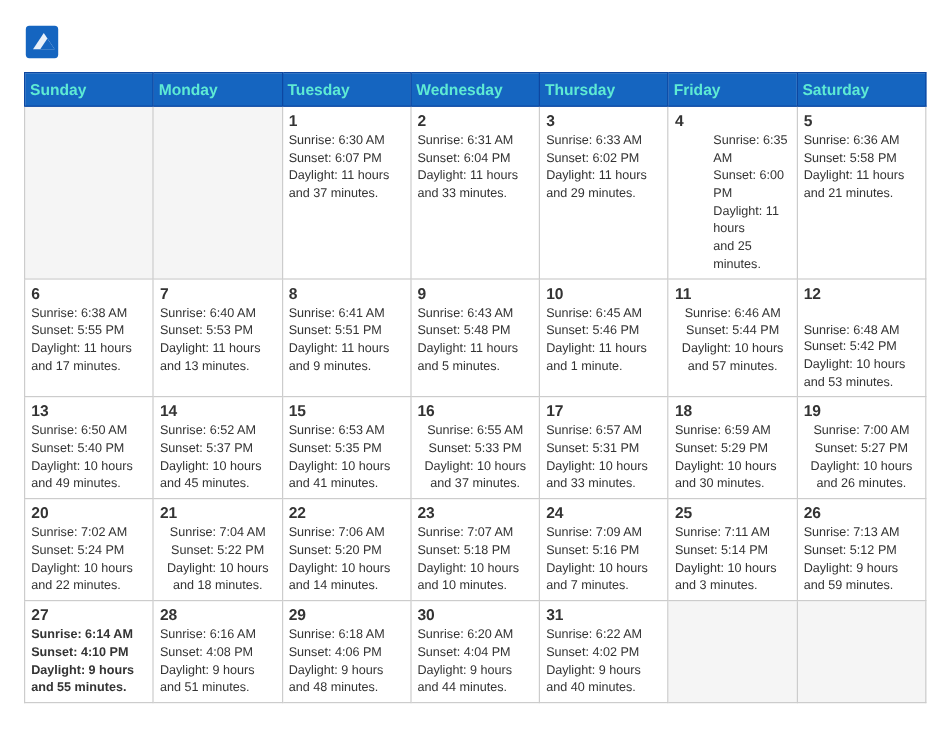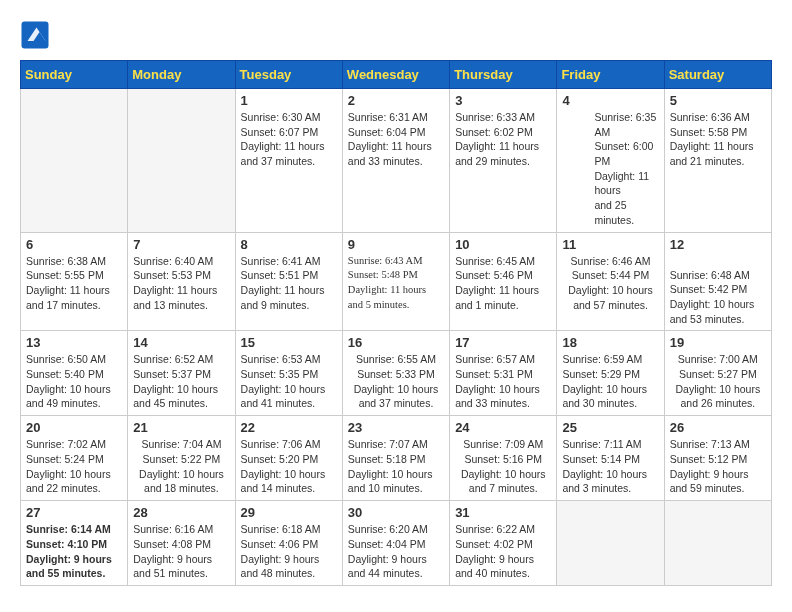--- a/index.html
+++ b/index.html
@@ -44,21 +44,21 @@
       font-size: 15px;
       color: #555;
     }
     table {
       width: 100%;
       border-collapse: collapse;
       table-layout: fixed;
     }
     th {
       background: #1565c0;
-      color: #fde047;
+      color: #5eead4;
       font-size: 13px;
       font-weight: bold;
       padding: 6px 4px;
       text-align: left;
       border: 1px solid #0d47a1;
     }
     td {
       border: 1px solid #ccc;
       vertical-align: top;
       padding: 4px 5px;
@@ -173,21 +173,21 @@
         </td>
         <td>
           <div class="day-num">8</div>
           <div class="day-info" style="white-space: pre-line;">Sunrise: 6:41 AM
 Sunset: 5:51 PM
 Daylight: 11 hours
 and 9 minutes.</div>
         </td>
         <td>
           <div class="day-num">9</div>
-          <div class="day-info" style="white-space: pre-line; font-family: Liberation Serif, serif;">Sunrise: 6:43 AM
+          <div class="day-info" style="white-space: pre-line;">Sunrise: 6:43 AM
 Sunset: 5:48 PM
 Daylight: 11 hours
 and 5 minutes.</div>
         </td>
         <td>
           <div class="day-num">10</div>
           <div class="day-info" style="white-space: pre-line;">Sunrise: 6:45 AM
 Sunset: 5:46 PM
 Daylight: 11 hours
 and 1 minute.</div>
@@ -282,21 +282,21 @@
         </td>
         <td>
           <div class="day-num">23</div>
           <div class="day-info" style="white-space: pre-line;">Sunrise: 7:07 AM
 Sunset: 5:18 PM
 Daylight: 10 hours
 and 10 minutes.</div>
         </td>
         <td>
           <div class="day-num">24</div>
-          <div class="day-info" style="white-space: pre-line; text-align: center;">Sunrise: 7:09 AM
+          <div class="day-info" style="white-space: pre-line;">Sunrise: 7:09 AM
 Sunset: 5:16 PM
 Daylight: 10 hours
 and 7 minutes.</div>
         </td>
         <td>
           <div class="day-num">25</div>
           <div class="day-info" style="white-space: pre-line;">Sunrise: 7:11 AM
 Sunset: 5:14 PM
 Daylight: 10 hours
 and 3 minutes.</div>

